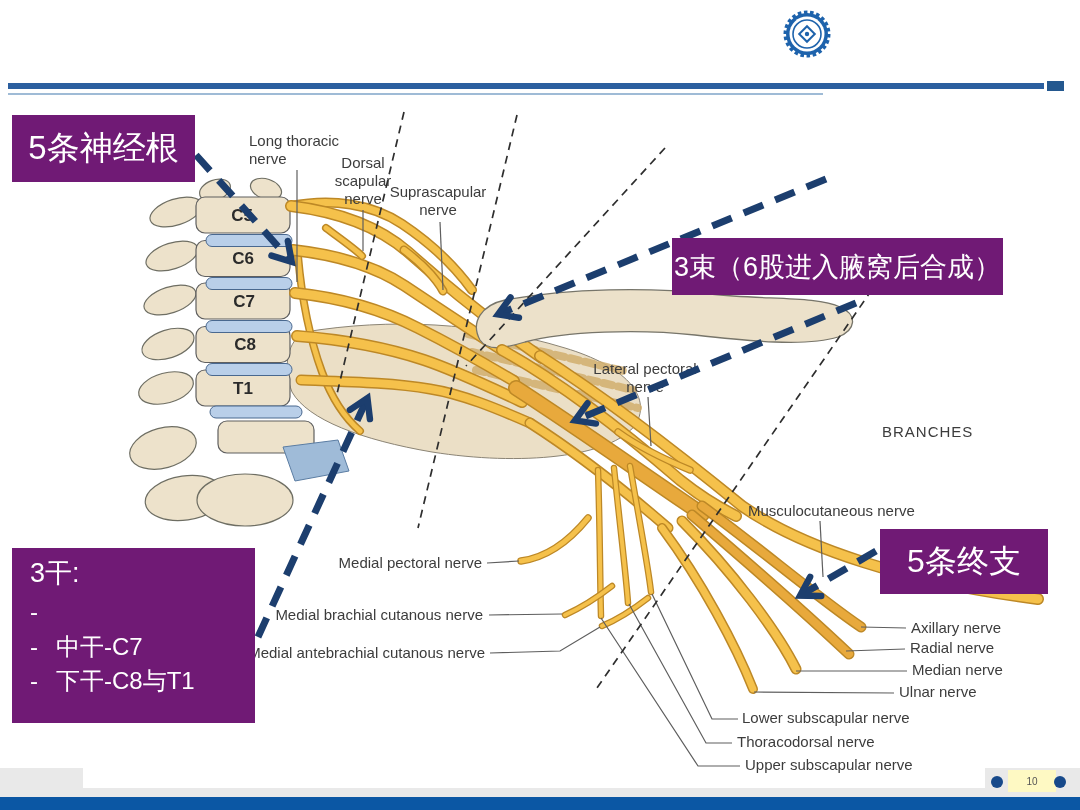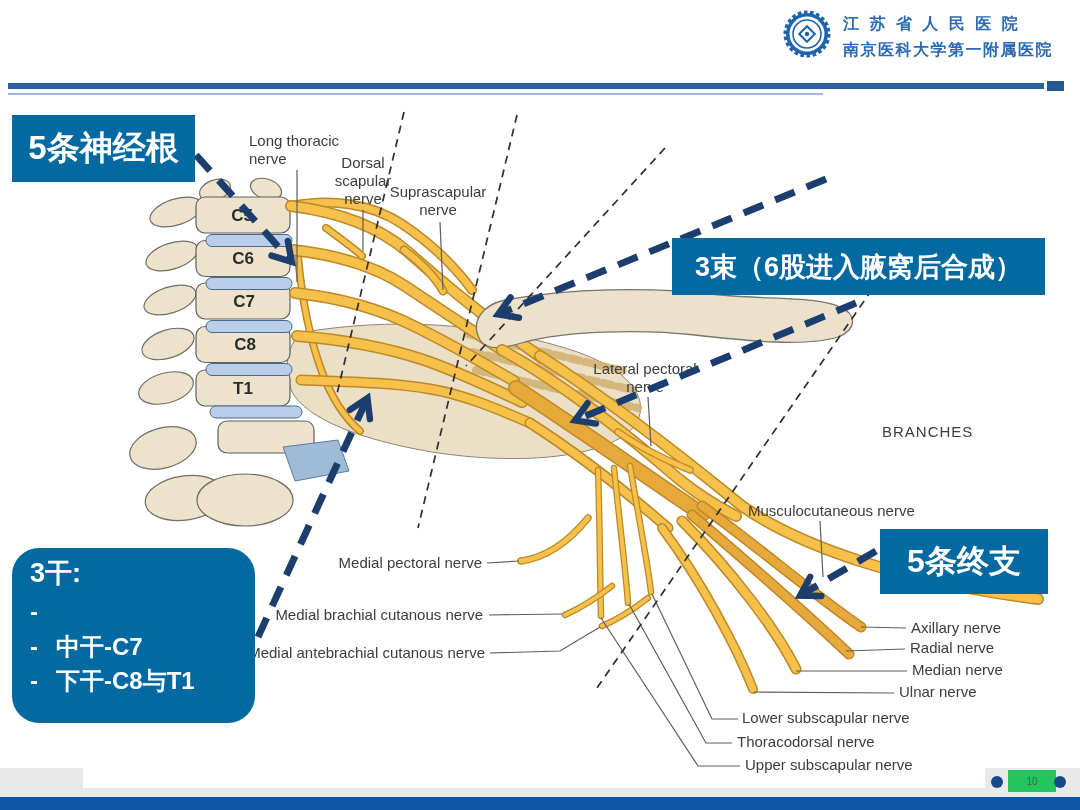--- a/index.html
+++ b/index.html
@@ -19,37 +19,37 @@
   .lbl{font-size:15px;fill:#3C3C3C;}
   .vlbl{font-size:17px;font-weight:600;fill:#2B2B2B;}
   .region{font-size:15px;fill:#3C3C3C;letter-spacing:1px;}
   .leader{stroke:#5E5E5E;stroke-width:1.2;fill:none;}
   .nO{stroke:#BD8826;fill:none;stroke-linecap:round;}
   .nI{stroke:#F5C14B;fill:none;stroke-linecap:round;}
   .nD{stroke:#E8A93C;fill:none;stroke-linecap:round;}
   .divider{stroke:#2E2E2E;stroke-width:1.7;stroke-dasharray:8 6;fill:none;}
   .arrow{stroke:#1C3E6E;stroke-width:7;stroke-dasharray:21 13;fill:none;}
   
-  .callout{position:absolute;background:#0369a1;color:#fff;font-weight:bold;
+  .callout{position:absolute;background:#701a75;color:#fff;font-weight:normal;
            display:flex;align-items:center;justify-content:center;white-space:nowrap;}
   .box-roots{left:12px;top:115px;width:183px;height:67px;font-size:33px;}
   .box-divisions{left:536px;top:118px;width:470px;height:62px;font-size:29px;}
-  .box-cords{left:672px;top:238px;width:373px;height:57px;font-size:27px;}
+  .box-cords{left:672px;top:238px;width:331px;height:57px;font-size:27px;}
   .box-terminal{left:880px;top:522px;width:168px;height:65px;font-size:32px;margin-top:7px;}
   .box-trunks{left:12px;top:548px;width:243px;height:175px;flex-direction:column;
-              align-items:flex-start;justify-content:center;padding:0 0 17px 18px;box-sizing:border-box;border-radius:27px;}
+              align-items:flex-start;justify-content:center;padding:0 0 17px 18px;box-sizing:border-box;}
   .box-trunks .t-title{font-size:27px;margin-bottom:4px;}
   .box-trunks .t-item{font-size:24px;display:flex;line-height:1.45;}
   .box-trunks .t-dash{width:26px;}
   
   .footer-strip{position:absolute;left:0;top:768px;width:1080px;height:29px;background:#E9E9E9;}
   .canvas-patch{position:absolute;left:83px;top:752px;width:902px;height:36px;background:#fff;}
   .pg-dot{position:absolute;top:776px;width:12px;height:12px;border-radius:50%;background:#17498A;}
   .pg-dot.d1{left:991px;} .pg-dot.d2{left:1054px;}
-  .pg-box{position:absolute;left:1008px;top:770px;width:48px;height:22px;background:#22c55e;
+  .pg-box{position:absolute;left:1008px;top:770px;width:48px;height:22px;background:#fef9c3;
           display:flex;align-items:center;justify-content:center;font-size:10px;color:#555;}
   .footer-bar{position:absolute;left:0;top:797px;width:1080px;height:13px;background:#0B57A4;}
 </style>
 </head>
 <body>
 
 <div class="slide">
 
   <div class="footer-strip"></div>
   <div class="canvas-patch"></div>
@@ -242,24 +242,20 @@
   <div class="hdr-logo">
     <svg width="50" height="54" viewBox="0 0 50 54">
       <circle cx="25" cy="27" r="21" fill="#1E63AC"></circle>
       <circle cx="25" cy="27" r="21.5" fill="none" stroke="#1E63AC" stroke-width="4" stroke-dasharray="3.5 2.6"></circle>
       <circle cx="25" cy="27" r="17.5" fill="#FFFFFF"></circle>
       <circle cx="25" cy="27" r="14" fill="none" stroke="#1E63AC" stroke-width="1.6"></circle>
       <rect x="19.5" y="21.5" width="11" height="11" transform="rotate(45 25 27)" fill="#FFFFFF" stroke="#1E63AC" stroke-width="2"></rect>
       <circle cx="25" cy="27" r="2.2" fill="#1E63AC"></circle>
     </svg>
   </div>
-  <div class="hdr-text">
-    <div class="hdr-line1">江 苏 省 人 民 医 院</div>
-    <div class="hdr-line2">南京医科大学第一附属医院</div>
-  </div>
   <div class="rule-main"></div>
   <div class="rule-nub"></div>
   <div class="rule-thin"></div>
 
   <div class="callout box-roots">5条神经根</div>
   <div class="callout box-cords">3束（6股进入腋窝后合成）</div>
   <div class="callout box-terminal">5条终支</div>
   <div class="callout box-trunks">
     <div class="t-title">3干:</div>
     <div class="t-item">

